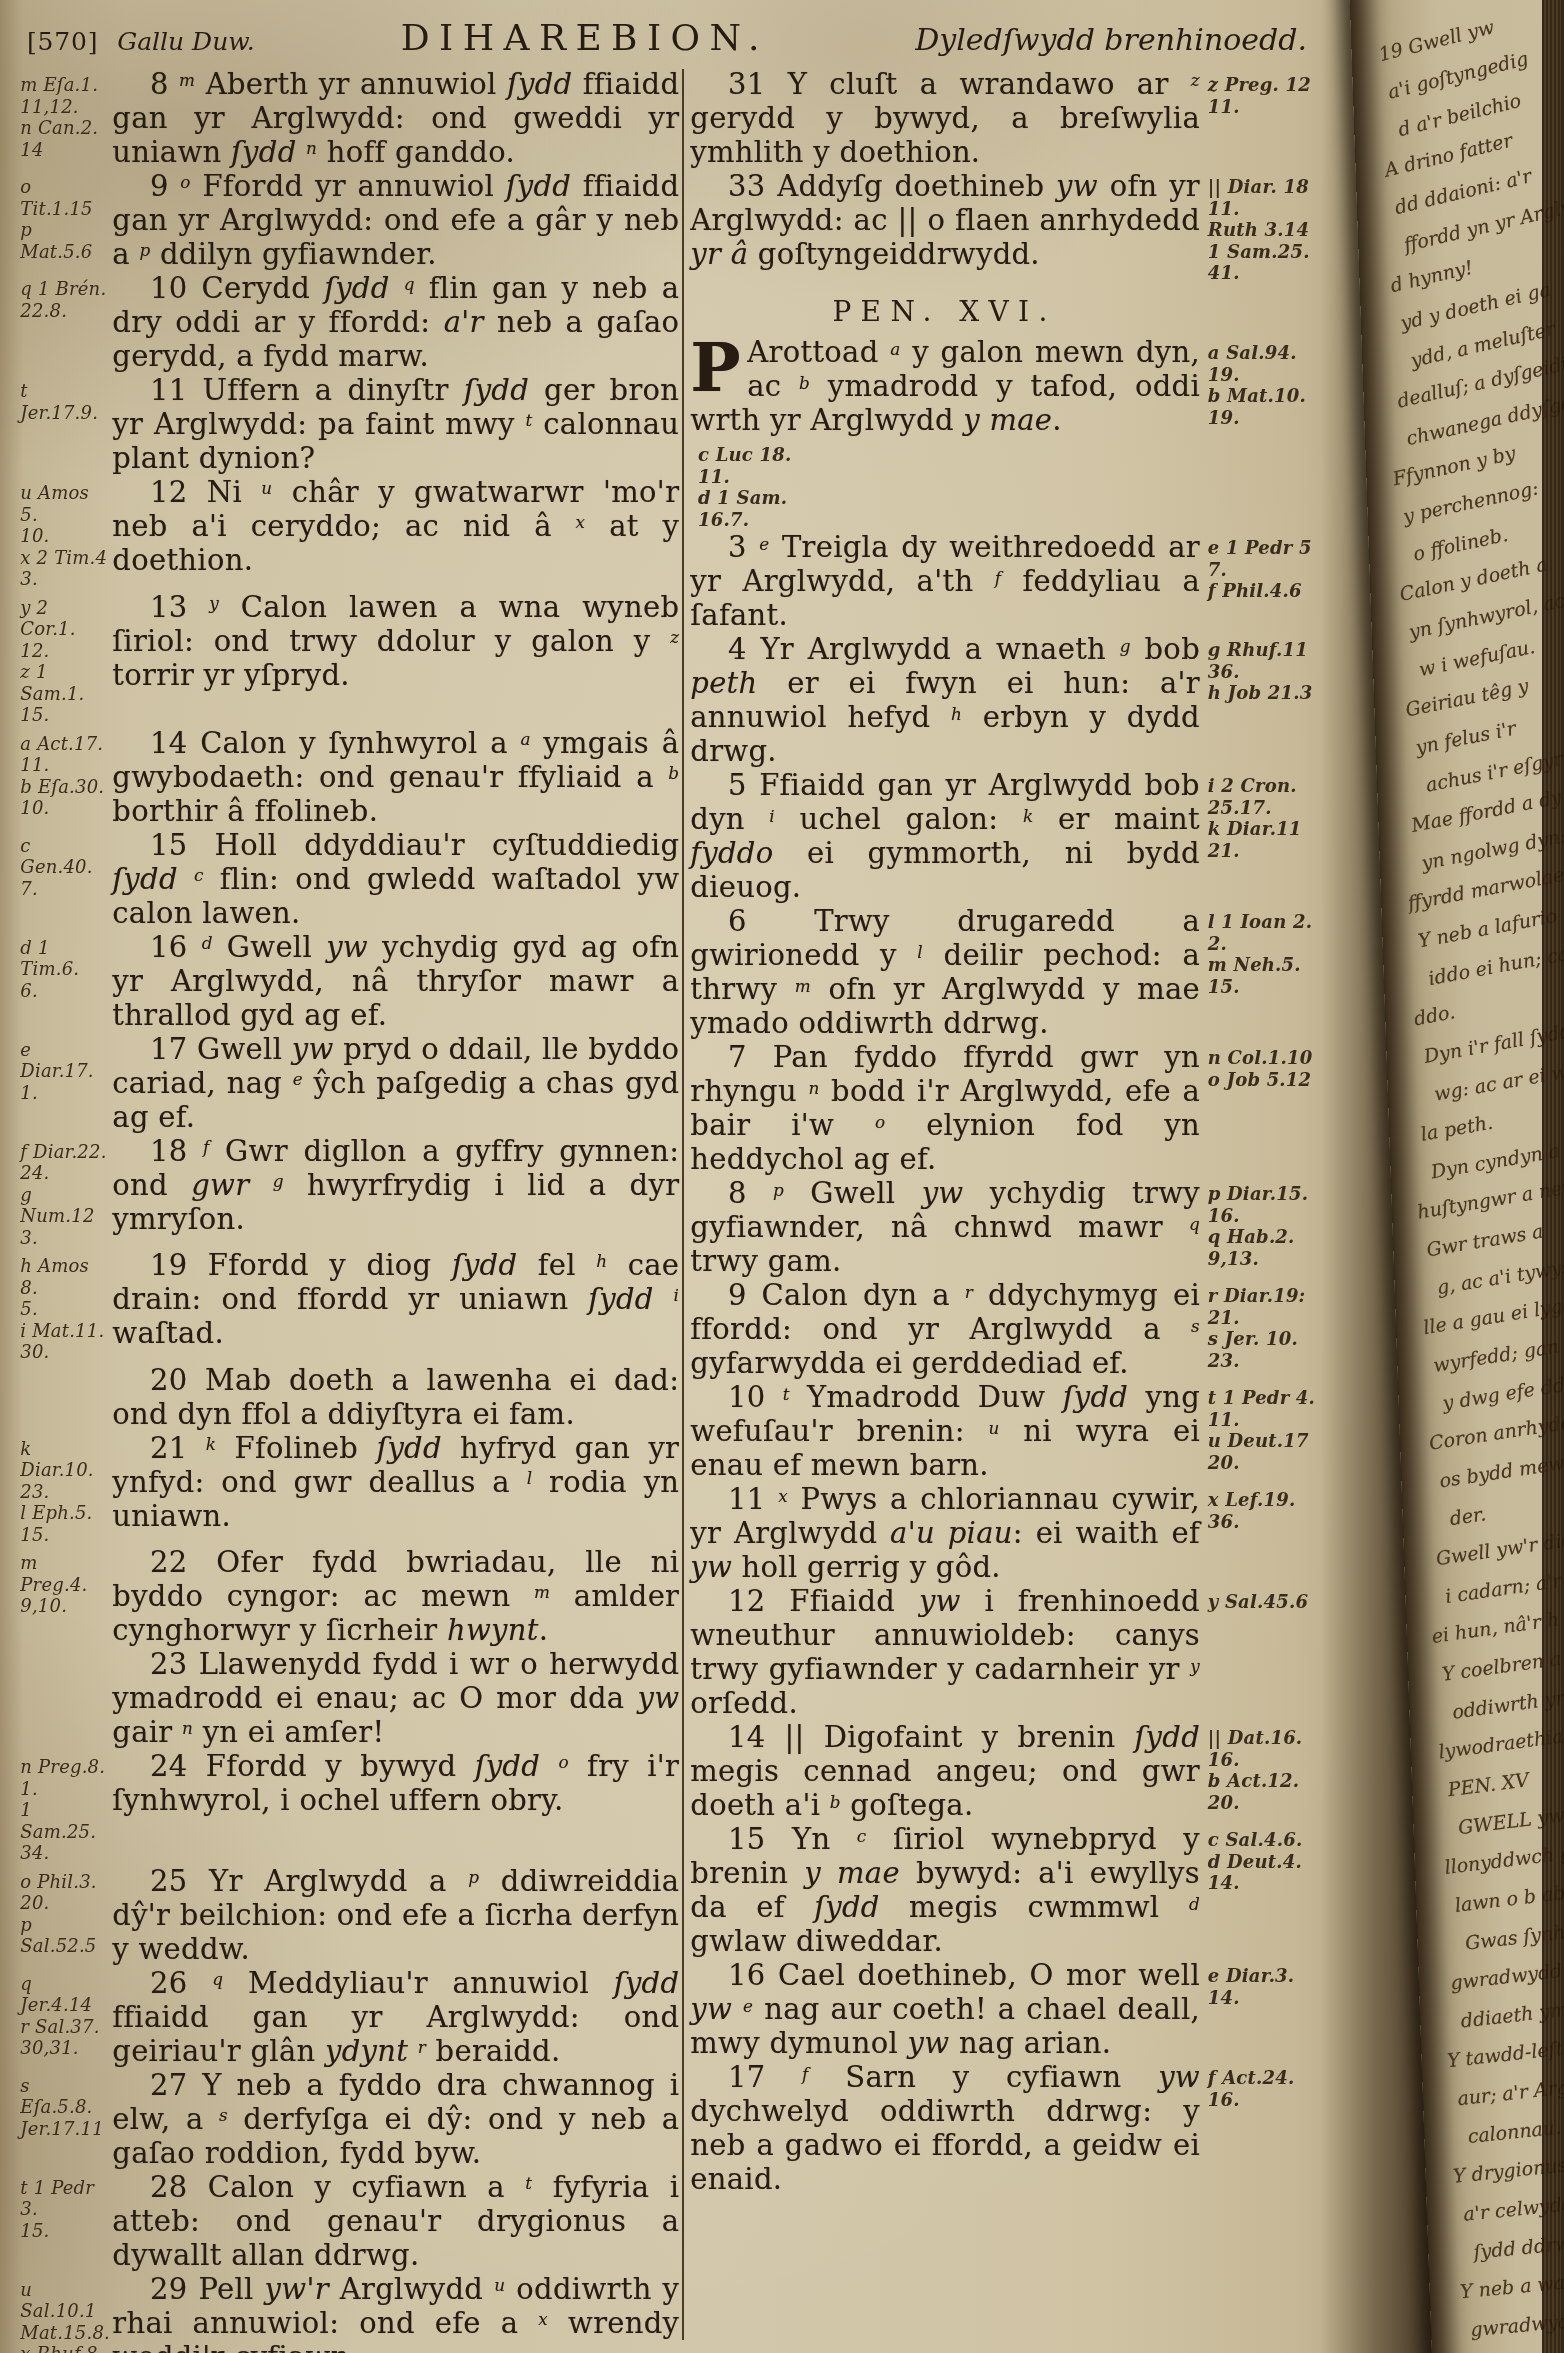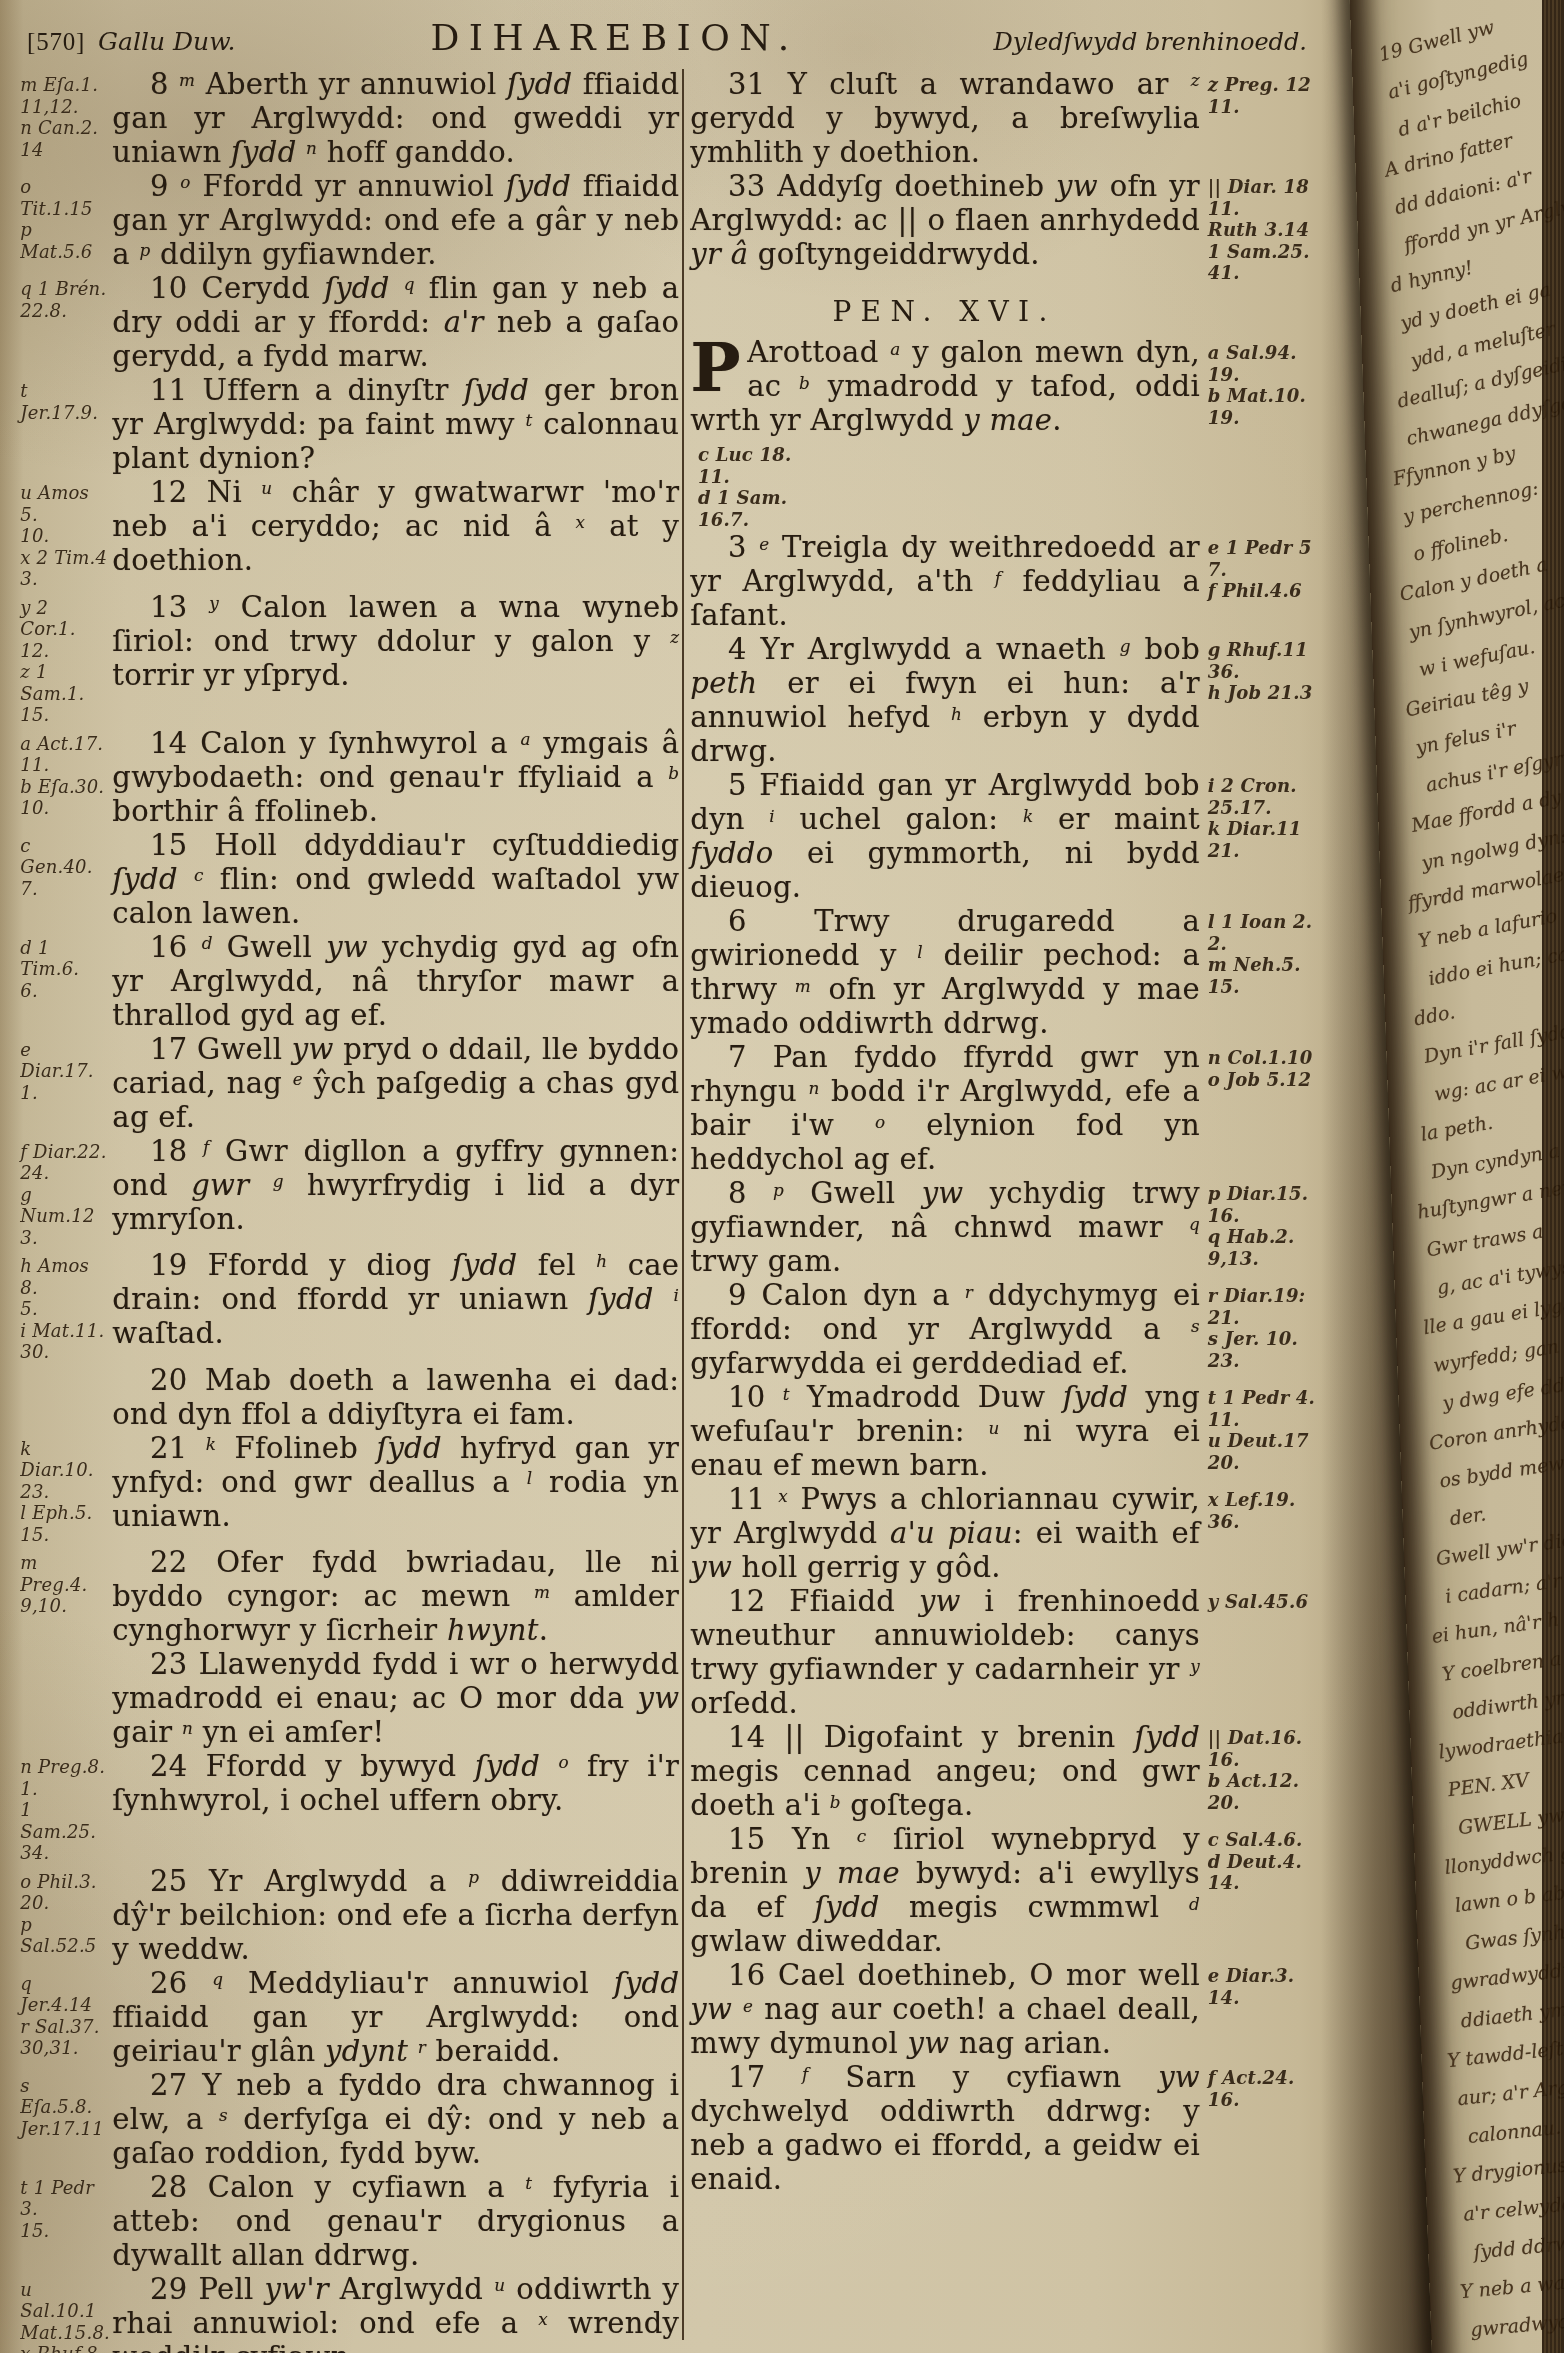--- a/index.html
+++ b/index.html
@@ -18,24 +18,24 @@
       radial-gradient(548px 391px at 55% 2%, rgba(120,95,60,.18), transparent 65%),
       radial-gradient(1174px 1721px at 42% 48%, rgba(255,248,224,.14), transparent 72%),
       linear-gradient(90deg, #a3926f 0%, #c2b594 1.5%, #cdc1a2 8%, #d2c7aa 45%, #cfc3a4 70%, #c6b896 83%, #ab9a76 90%, #74603f 96%, #33220f 100%);
   }
   
   .header {
     position: absolute; top: 17px; left: 27px; right: 258px;
     display: flex; align-items: baseline; justify-content: space-between;
   }
   .h-left { font-size: 25px; white-space: nowrap; }
-  .bracket-num { letter-spacing: 0.8px; margin-right: 5px; font-family: Liberation Serif, serif; }
+  .bracket-num { letter-spacing: 0.8px; margin-right: 11px; }
   .running-it { font-style: italic; margin-top: 24px; }
   .h-title { font-size: 36px; letter-spacing: 9.4px; font-variant: small-caps; white-space: nowrap; }
-  .h-right { font-size: 24px; font-style: italic; white-space: nowrap; }
+  .h-right { font-size: 30px; font-style: italic; white-space: nowrap; }
   
   .columns {
     position: absolute; top: 67px; left: 20.3px; right: 249px; bottom: 6.3px;
     display: flex;
   }
   .col { display: block; }
   .col.left { width: 659px; }
   .divider { width: 1.6px; background: #4a3a26; margin: 1.6px 6.3px 7.8px 3.1px; }
   .col.right { flex: 1; }
   .verse-row { display: flex; align-items: flex-start; }

